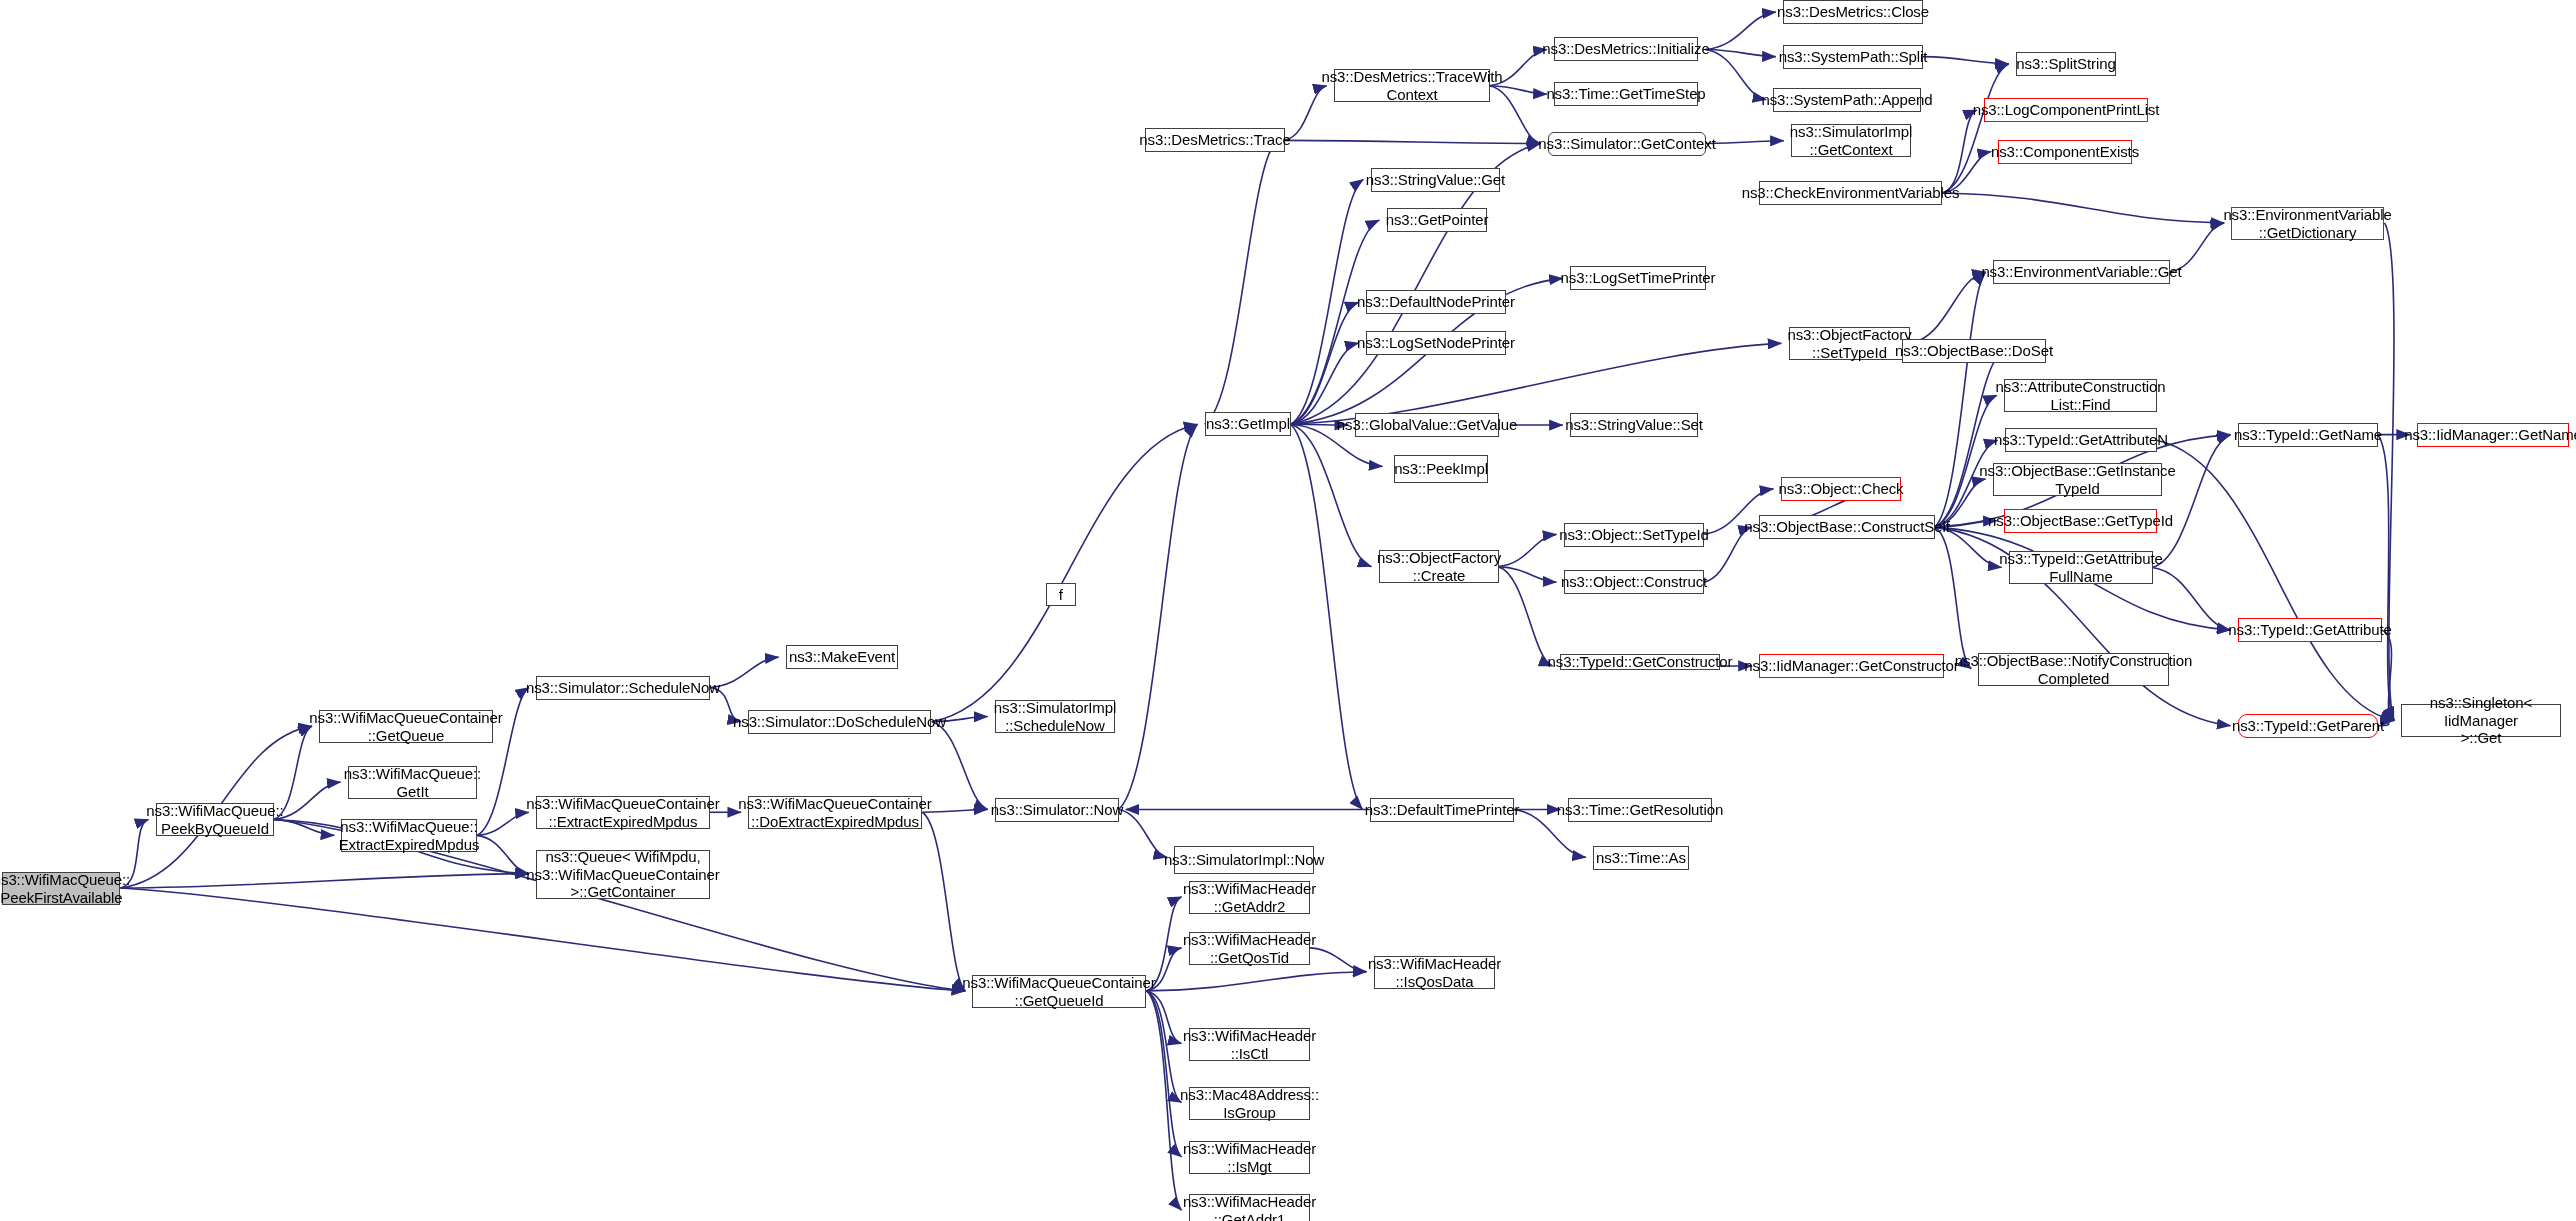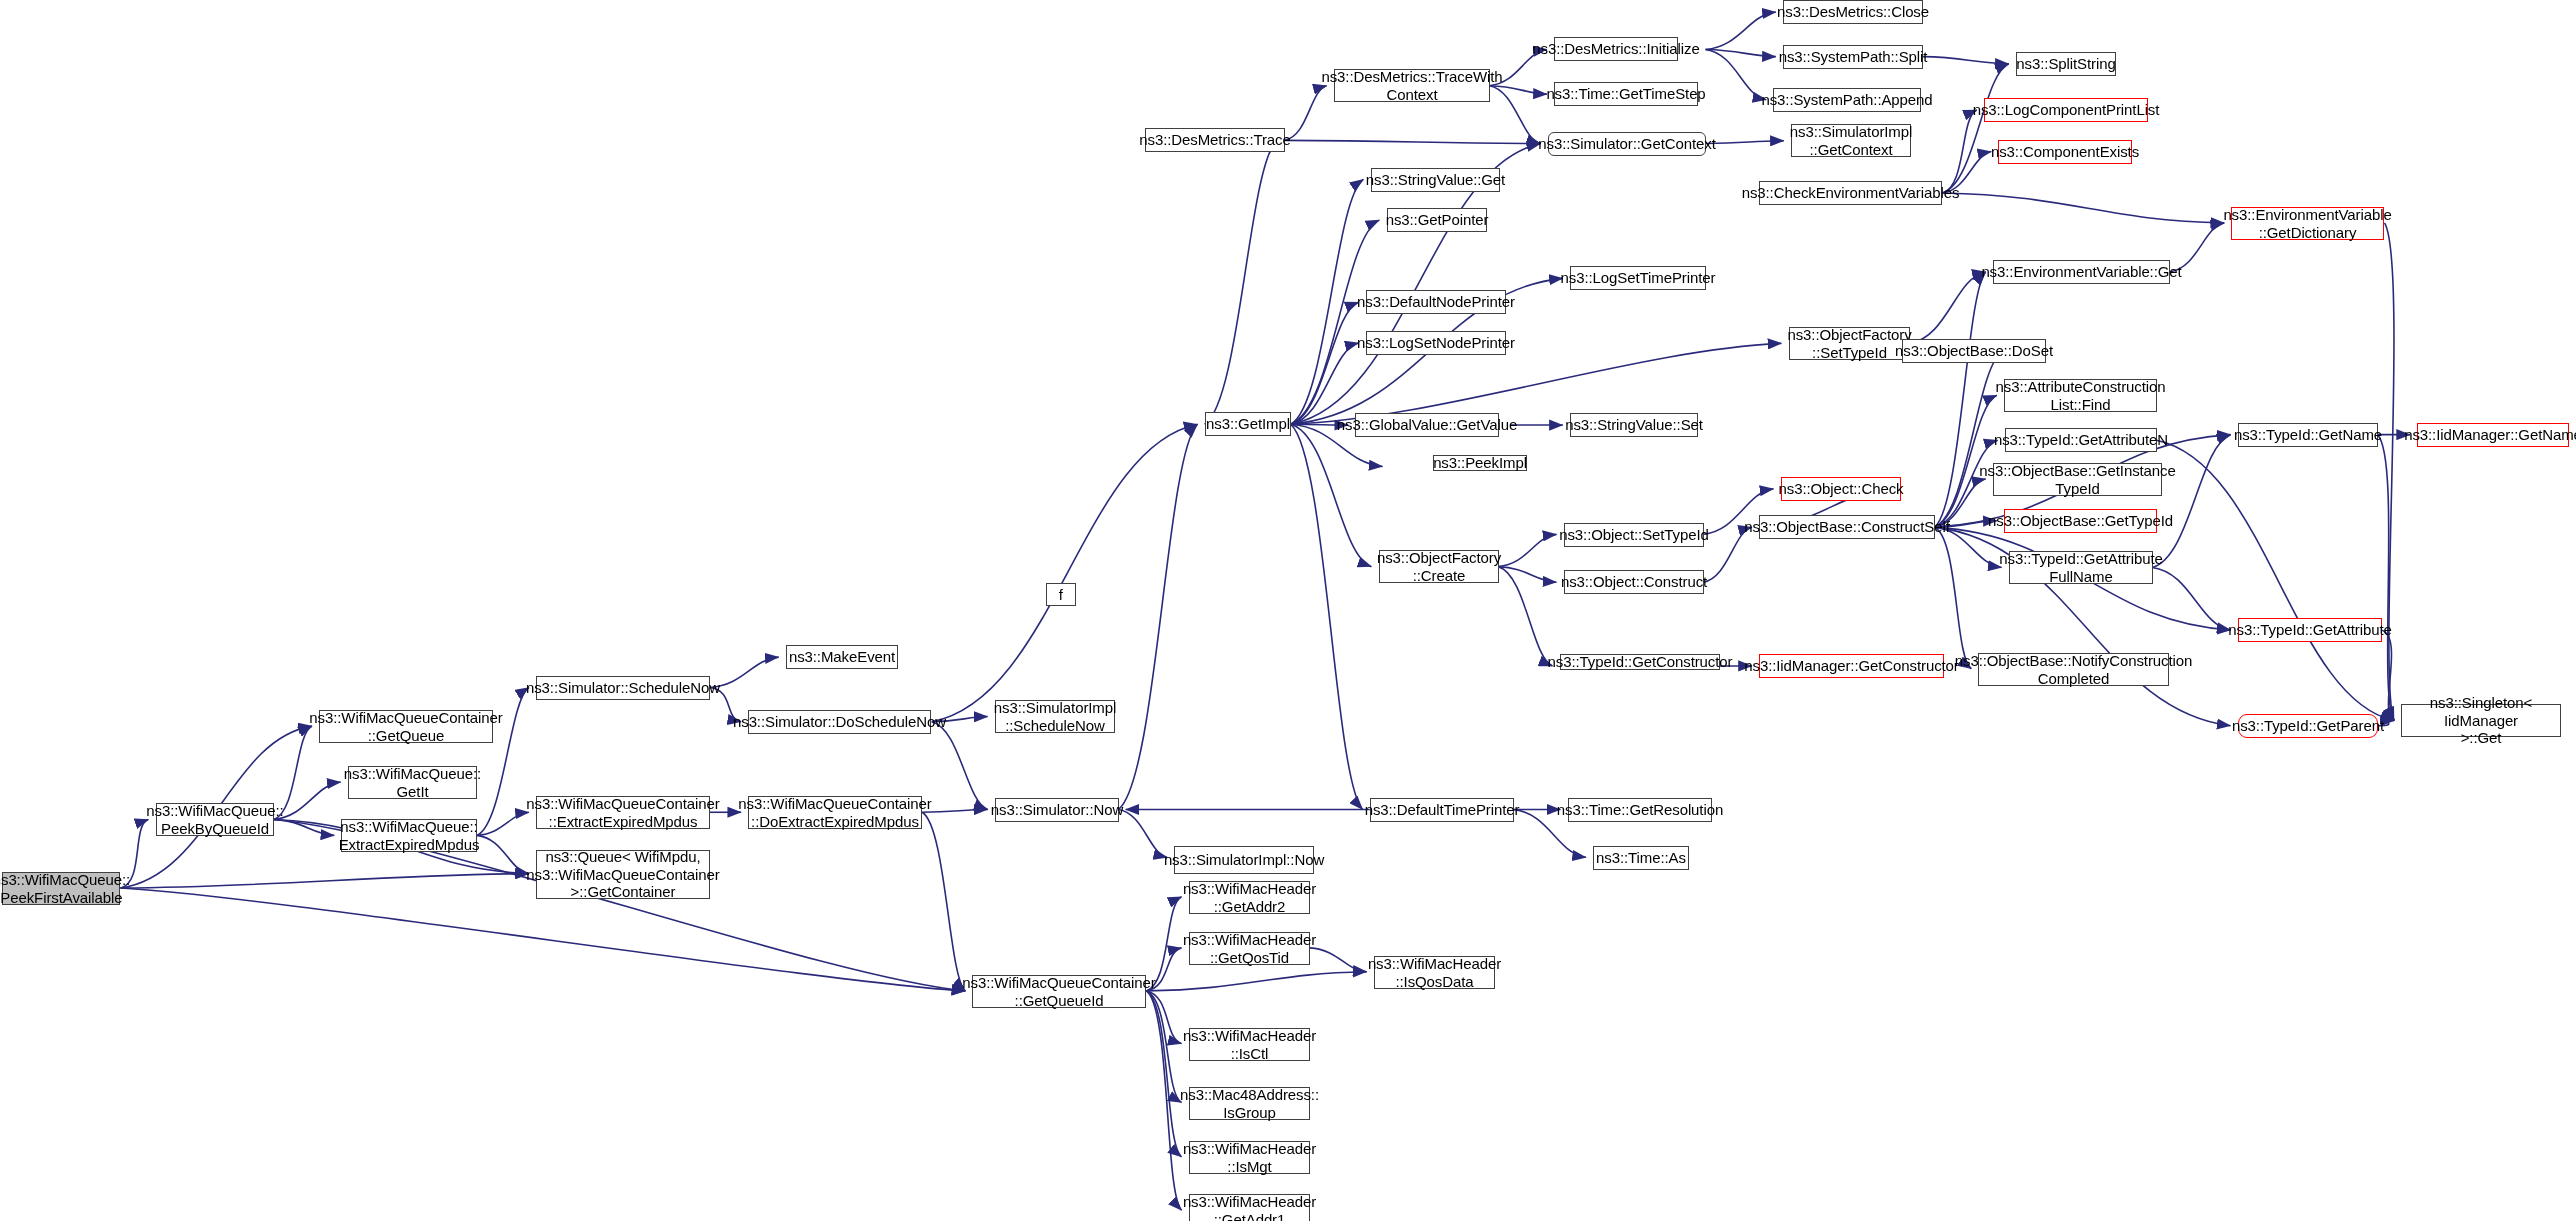--- a/index.html
+++ b/index.html
@@ -160,26 +160,26 @@
       <div class="node thick" style="left: 1370px; top: 798px; width: 144px; height: 24px;">ns3::DefaultTimePrinter</div>
       <div class="node" style="left: 1568px; top: 798px; width: 144px; height: 24px;">ns3::Time::GetResolution</div>
       <div class="node" style="left: 1593px; top: 846px; width: 96px; height: 24px;">ns3::Time::As</div>
       <div class="node thick" style="left: 1205px; top: 412px; width: 86px; height: 24px;">ns3::GetImpl</div>
       <div class="node" style="left: 1371px; top: 168px; width: 129px; height: 24px;">ns3::StringValue::Get</div>
       <div class="node" style="left: 1387px; top: 208px; width: 100px; height: 24px;">ns3::GetPointer</div>
       <div class="node" style="left: 1366px; top: 290px; width: 140px; height: 24px;">ns3::DefaultNodePrinter</div>
       <div class="node" style="left: 1366px; top: 331px; width: 140px; height: 24px;">ns3::LogSetNodePrinter</div>
       <div class="node thick" style="left: 1355px; top: 413px; width: 144px; height: 24px;">ns3::GlobalValue::GetValue</div>
       <div class="node thick" style="left: 1570px; top: 413px; width: 128px; height: 24px;">ns3::StringValue::Set</div>
-      <div class="node thick" style="left: 1433px; top: 455px; width: 94px; height: 16px;">ns3::PeekImpl</div>
+      <div class="node thick" style="left: 1394px; top: 455px; width: 94px; height: 28px;">ns3::PeekImpl</div>
       <div class="node" style="left: 1570px; top: 266px; width: 136px; height: 24px;">ns3::LogSetTimePrinter</div>
       <div class="node thick" style="left: 1145px; top: 128px; width: 140px; height: 24px;">ns3::DesMetrics::Trace</div>
       <div class="node thick" style="left: 1334px; top: 69px; width: 156px; height: 33px;">ns3::DesMetrics::TraceWith
 Context</div>
-      <div class="node thick" style="left: 1554px; top: 37px; width: 124px; height: 24px;">ns3::DesMetrics::Initialize</div>
+      <div class="node thick" style="left: 1554px; top: 37px; width: 144px; height: 24px;">ns3::DesMetrics::Initialize</div>
       <div class="node" style="left: 1554px; top: 82px; width: 144px; height: 24px;">ns3::Time::GetTimeStep</div>
       <div class="node thick" style="left: 1548px; top: 132px; width: 158px; height: 24px; border-radius: 6px;">ns3::Simulator::GetContext</div>
       <div class="node" style="left: 1783px; top: 0px; width: 140px; height: 24px;">ns3::DesMetrics::Close</div>
       <div class="node thick" style="left: 1783px; top: 45px; width: 140px; height: 24px;">ns3::SystemPath::Split</div>
       <div class="node" style="left: 1773px; top: 88px; width: 148px; height: 24px;">ns3::SystemPath::Append</div>
       <div class="node" style="left: 1791px; top: 124px; width: 120px; height: 33px;">ns3::SimulatorImpl
 ::GetContext</div>
       <div class="node thick" style="left: 1759px; top: 181px; width: 183px; height: 24px;">ns3::CheckEnvironmentVariables</div>
       <div class="node thick" style="left: 2016px; top: 52px; width: 100px; height: 24px;">ns3::SplitString</div>
       <div class="node red" style="left: 1984px; top: 98px; width: 164px; height: 24px;">ns3::LogComponentPrintList</div>

